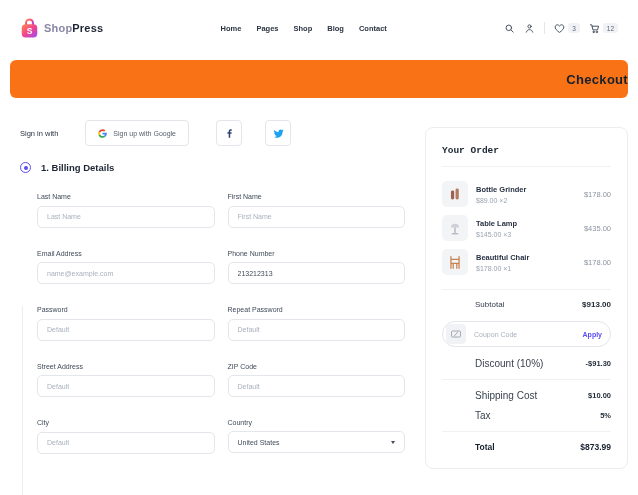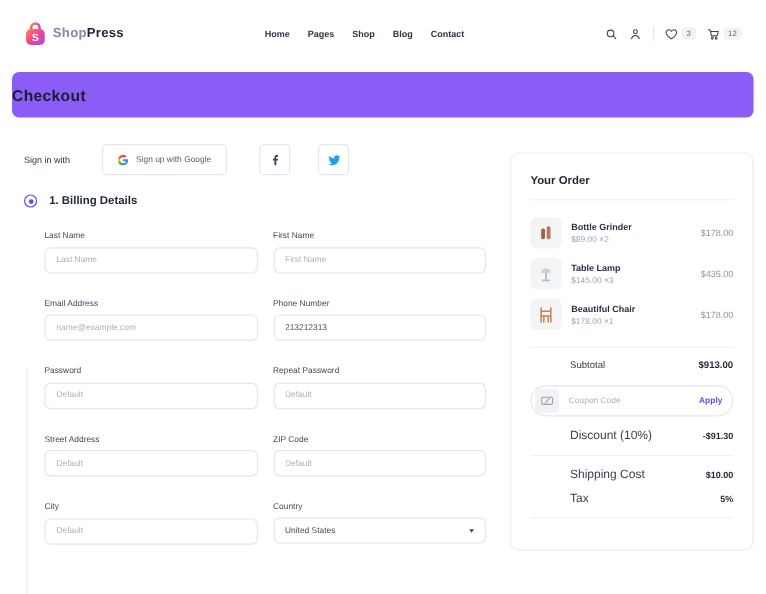--- a/index.html
+++ b/index.html
@@ -16,22 +16,22 @@
   .logo-press { color:#1d2433; font-weight:800; }
   .nav { flex:1; display:flex; justify-content:center; gap:15px; }
   .nav-item { font-size:7.5px; font-weight:600; color:#2b3442; cursor:pointer; }
   .hicons { display:flex; align-items:center; gap:9px; }
   .hicon { width:11px; height:11px; display:flex; align-items:center; justify-content:center; cursor:pointer; }
   .hicon svg { width:11px; height:11px; }
   .hdivider { width:1px; height:12px; background:#e3e6ea; }
   .icon-badge-group { display:flex; align-items:center; gap:3px; cursor:pointer; }
   .badge { background:#f1f2f5; border-radius:3px; font-size:6.5px; color:#5a6575; padding:1.5px 4px; min-width:9px; text-align:center; }
   
-  .banner { margin:4px 10px 0; height:38px; background:#8b5cf6; border-radius:6px;
-    display:flex; align-items:center; justify-content:flex-start; }
+  .banner { margin:4px 10px 0; height:38px; background:#f97316; border-radius:6px;
+    display:flex; align-items:center; justify-content:flex-end; }
   .banner-title { font-size:13px; font-weight:bold; color:#16202e; letter-spacing:.3px; }
   
   .main { display:flex; margin-top:22px; padding:0 10px 0 20px; position:relative; }
   .left-col { width:385px; position:relative; z-index:1; }
   .stepper-line { position:absolute; left:22px; top:186px; height:306px; width:1px; background:#ededf1; z-index:0; }
   
   .signin-row { display:flex; align-items:center;gap:17px; }
   .signin-label { font-size:7.5px; color:#2a3442; }
   .google-btn { display:flex; align-items:center; gap:6px; border:1px solid #e3e6ea; border-radius:4px;
     height:26px; padding:0 12px; background:#fff; margin-left:10px; cursor:pointer; }
@@ -58,21 +58,21 @@
     font-size:7px; color:#414c5b; background:#fff; outline:none; font-family:inherit; }
   .input::placeholder { color:#a9b1bd; }
   .select { width:100%; height:22px; border:1px solid #e3e6ea; border-radius:5px; padding:0 9px;
     display:flex; align-items:center; justify-content:space-between; background:#fff; cursor:pointer; }
   .select-value { font-size:7px; color:#414c5b; }
   .caret { width:0; height:0; border-left:2.5px solid transparent; border-right:2.5px solid transparent;
     border-top:3.5px solid #3f4a59; }
   
   .order-card { width:203px; margin-left:auto; margin-top:7px; align-self:flex-start;
     border:1px solid #ebedf0; border-radius:8px; background:#fff; padding:14px 16px 16px; }
-  .order-title { font-size:9.5px; font-weight:bold; color:#1c2634; margin:3px 0 0; }
+  .order-title { font-size:9.5px; font-weight:bold; color:#1c2634; margin:3px 0 0;font-family:Liberation Mono, monospace; }
   .divider { height:1px; background:#f0f1f4; margin:10px 0; }
   .order-item { display:flex; align-items:center; gap:8px; padding:4px 0; }
   .thumb { width:26px; height:26px; background:#f3f4f6; border-radius:5px; flex:none;
     display:flex; align-items:center; justify-content:center; }
   .thumb svg { width:18px; height:18px; }
   .item-info { flex:1; }
   .item-name { font-size:7.5px; font-weight:bold; color:#273143; }
   .item-price { font-size:7px; color:#9aa3b0; margin-top:3px; }
   .item-total { font-size:7.5px; color:#8b93a0; }
   .row { display:flex; justify-content:space-between; align-items:center;padding-left:33px; }
@@ -333,14 +333,18 @@
         <span class="fee-label plain">Shipping Cost</span>
         <span class="fee-value">$10.00</span>
       </div>
       <div class="row">
         <span class="fee-label plain">Tax</span>
         <span class="fee-value">5%</span>
       </div>
     </div>
 
     <div class="divider"></div>
+    <div class="row total-row">
+      <span class="total-label">Total</span>
+      <span class="total-value">$873.99</span>
+    </div>
   </div>
 </div>
 
 </body></html>

